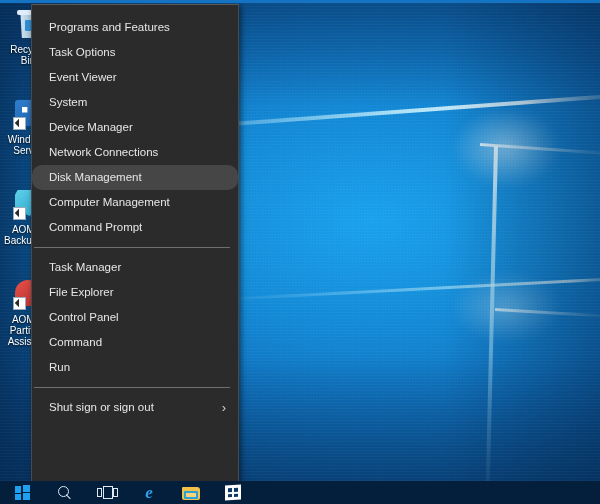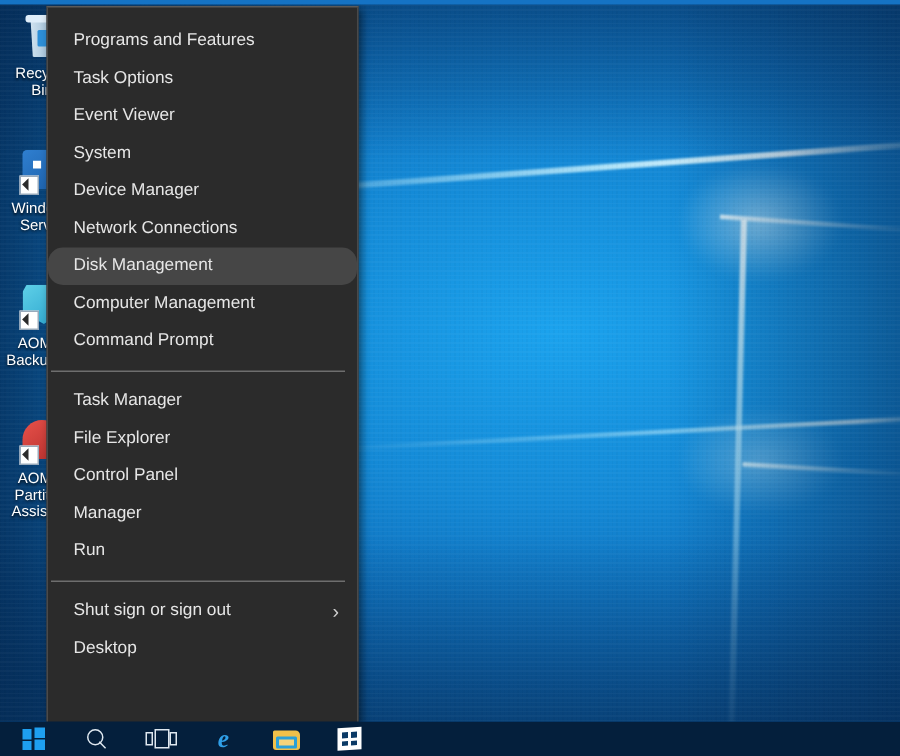--- a/index.html
+++ b/index.html
@@ -390,32 +390,31 @@
       <div class="menu-item">Computer Management</div>
       <div class="menu-item">Command Prompt</div>
     </div>
 
     <div class="menu-sep"></div>
 
     <div>
       <div class="menu-item">Task Manager</div>
       <div class="menu-item">File Explorer</div>
       <div class="menu-item">Control Panel</div>
-      <div class="menu-item">Manager</div>
+      <div class="menu-item">Command</div>
       <div class="menu-item">Run</div>
     </div>
 
     <div class="menu-sep"></div>
 
     <div>
       <div class="menu-item">
         <span>Shut sign or sign out</span>
         <span class="chev">›</span>
       </div>
-      <div class="menu-item">Desktop</div>
     </div>
   </div>
 
   <div class="taskbar">
 
     <div class="tb-btn start">
       <div class="win-logo">
         <i></i>
           <i></i>
           <i></i>

